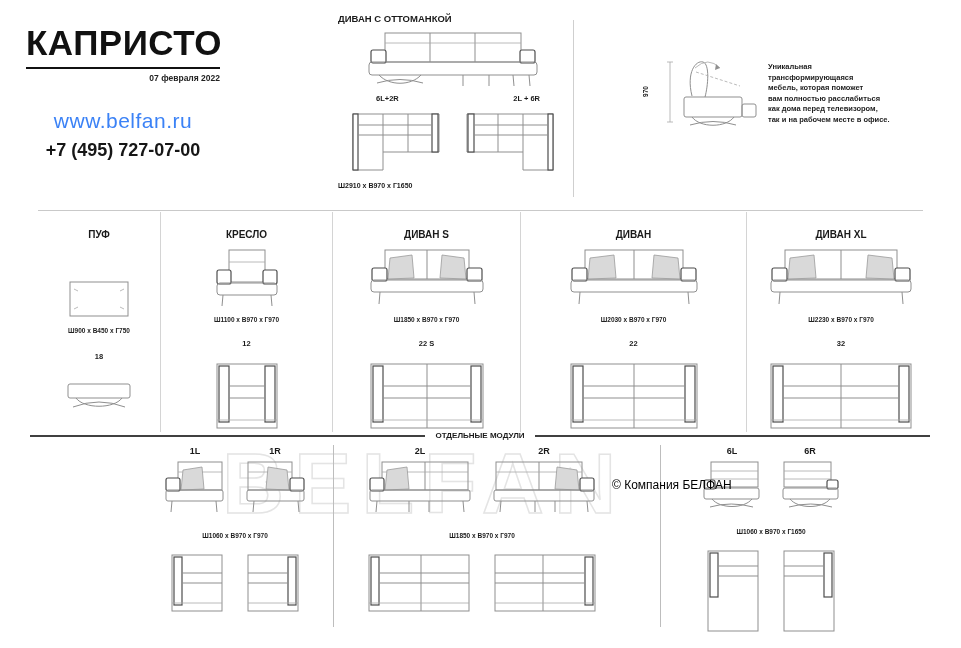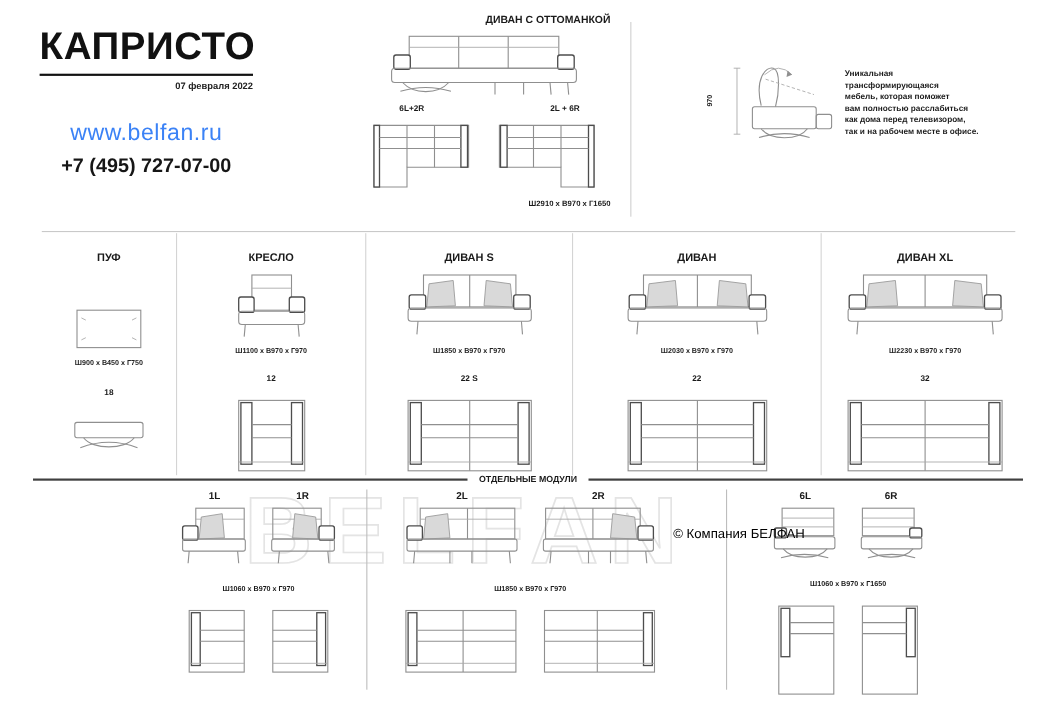--- a/index.html
+++ b/index.html
@@ -2,29 +2,29 @@
 <html><head>
 <meta charset="utf-8">
 <style>
   * { margin:0; padding:0; box-sizing:border-box; }
   html,body { background:#fff; }
   .page {
     position:relative; width:961px; height:648px; background:#fff;
     font-family:"Liberation Sans", sans-serif; color:#1a1a1a; overflow:hidden;
   }
   
-  .brand { position:absolute; left:36px; top:24px; width:194px; }
+  .brand { position:absolute; left:26px; top:24px; width:194px; }
   .brand-title { font-size:35px; font-weight:bold; letter-spacing:0.5px; color:#111; line-height:1.1; }
   .brand-rule { border:none; border-top:2.5px solid #111; margin-top:4px; }
   .brand-date { text-align:right; font-size:8.5px; font-weight:bold; margin-top:4px; color:#222; }
   .brand-site { text-align:center; font-size:21px; color:#3b82f6; margin-top:26px; letter-spacing:0.5px; }
   .brand-phone { text-align:center; font-size:18px; font-weight:bold; margin-top:7px; color:#161616; }
 
   
-  .so-block { position:absolute; left:325px; top:13px; width:230px; text-align:right; }
+  .so-block { position:absolute; left:338px; top:13px; width:230px; text-align:left; }
   .so-title { font-size:9.5px; font-weight:bold; }
   .so-front { margin-top:6px; }
   .so-variants { display:flex; justify-content:space-between; padding:0 28px 0 38px; margin-top:4px; }
   .so-variants span { font-size:7.5px; font-weight:bold; }
   .so-tops { display:flex; justify-content:center; gap:22px; margin-top:8px; }
   .so-dims { font-size:7px; font-weight:bold; margin-top:9px; }
 
   .vdiv-top { position:absolute; left:573px; top:20px; width:1px; height:177px; background:#cfcfcf; }
 
   

